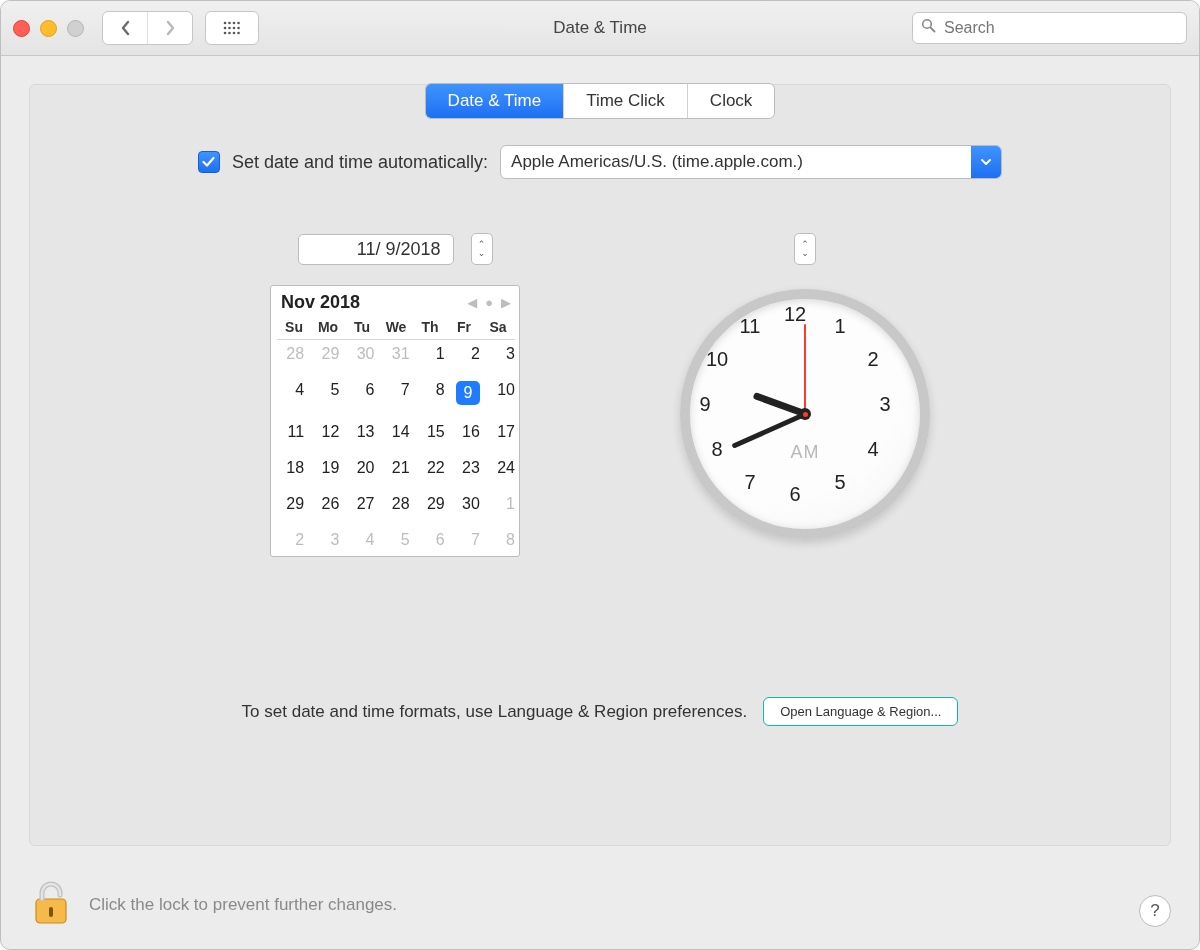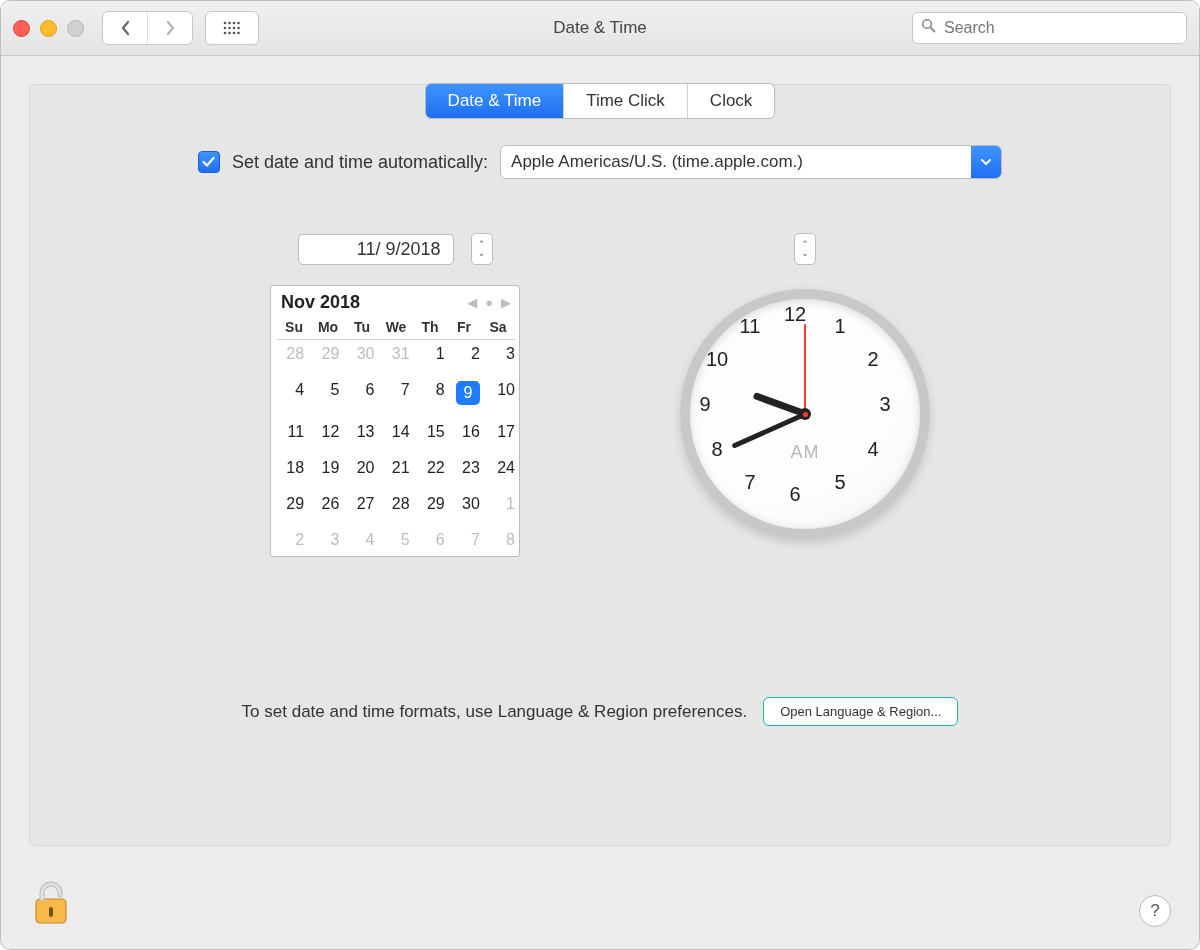--- a/index.html
+++ b/index.html
@@ -271,17 +271,18 @@
 
   <div class="lockrow">
     <span>
       <svg width="40" height="48" viewBox="0 0 40 48">
         <rect x="5" y="20" width="30" height="24" rx="4" fill="#f6b94a" stroke="#c98c20" stroke-width="1.2"></rect>
         <rect x="18" y="28" width="4" height="10" rx="2" fill="#7a5316"></rect>
         <path d="M11 20 v-6 a9 9 0 0 1 18 0 v2" fill="none" stroke="#c0c0c0" stroke-width="5" stroke-linecap="round"></path>
         <path d="M11 20 v-6 a9 9 0 0 1 18 0 v2" fill="none" stroke="#e4e4e4" stroke-width="2.5" stroke-linecap="round"></path>
       </svg>
     </span>
+    <div class="locktxt">Click the lock to prevent further changes.</div>
   </div>
 
   <div class="help">?</div>
 
 </div>
 
 </body></html>

